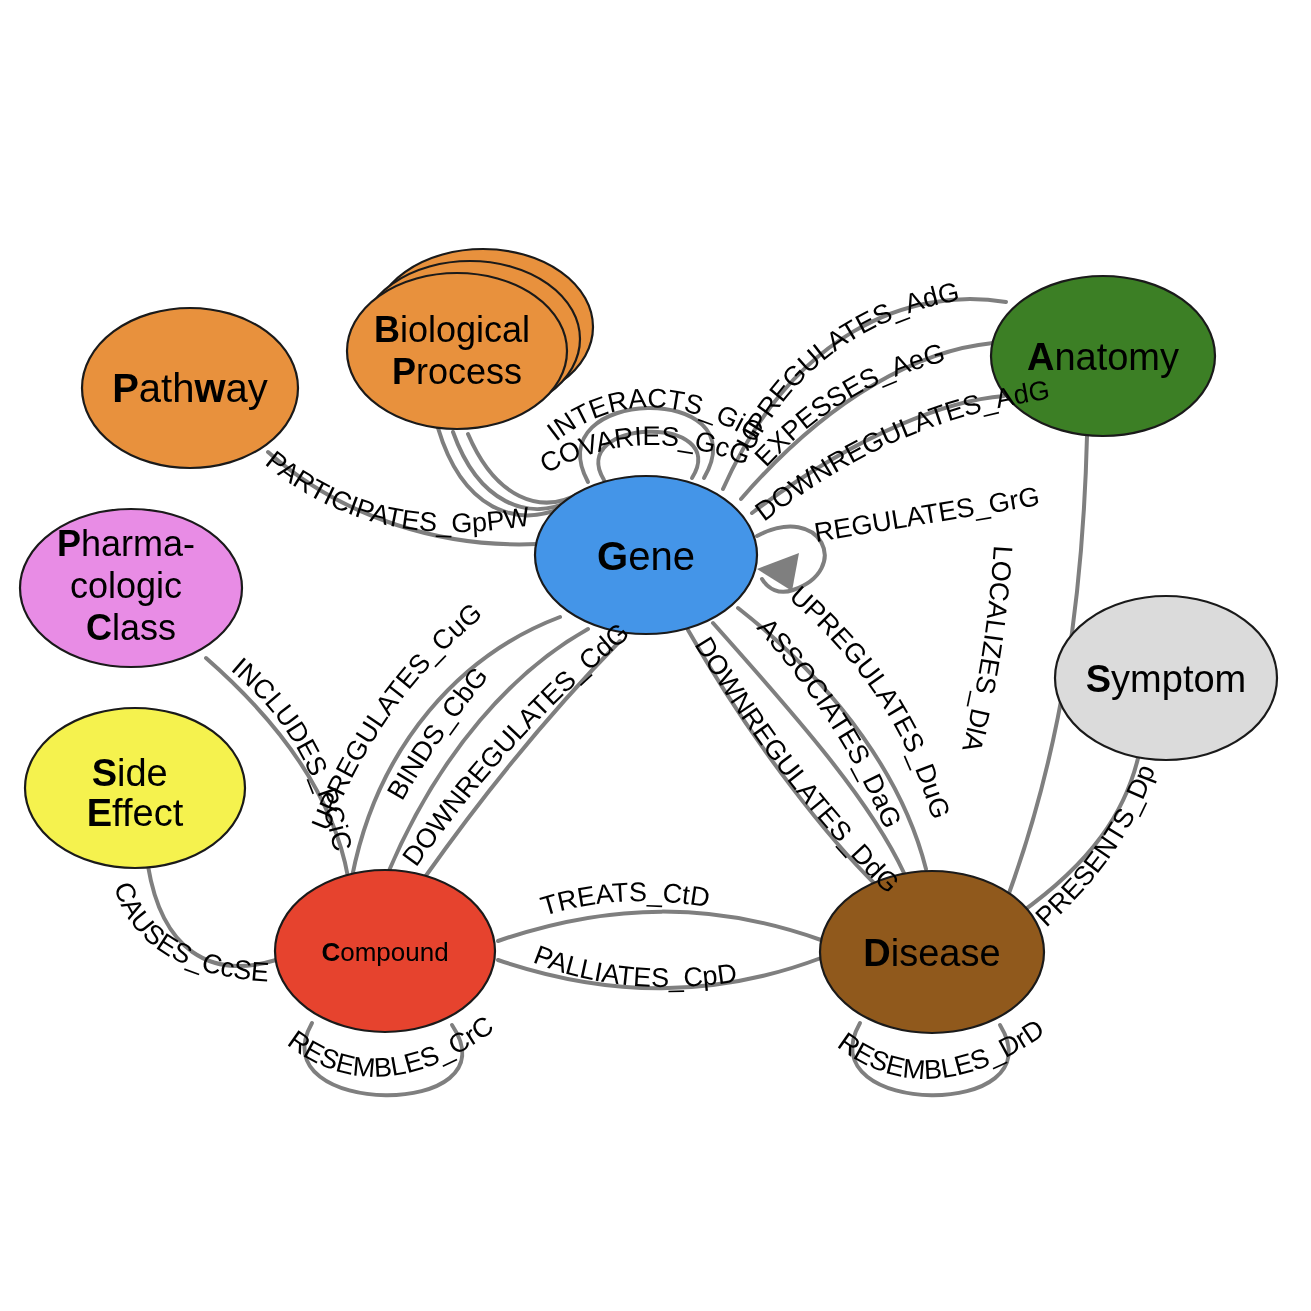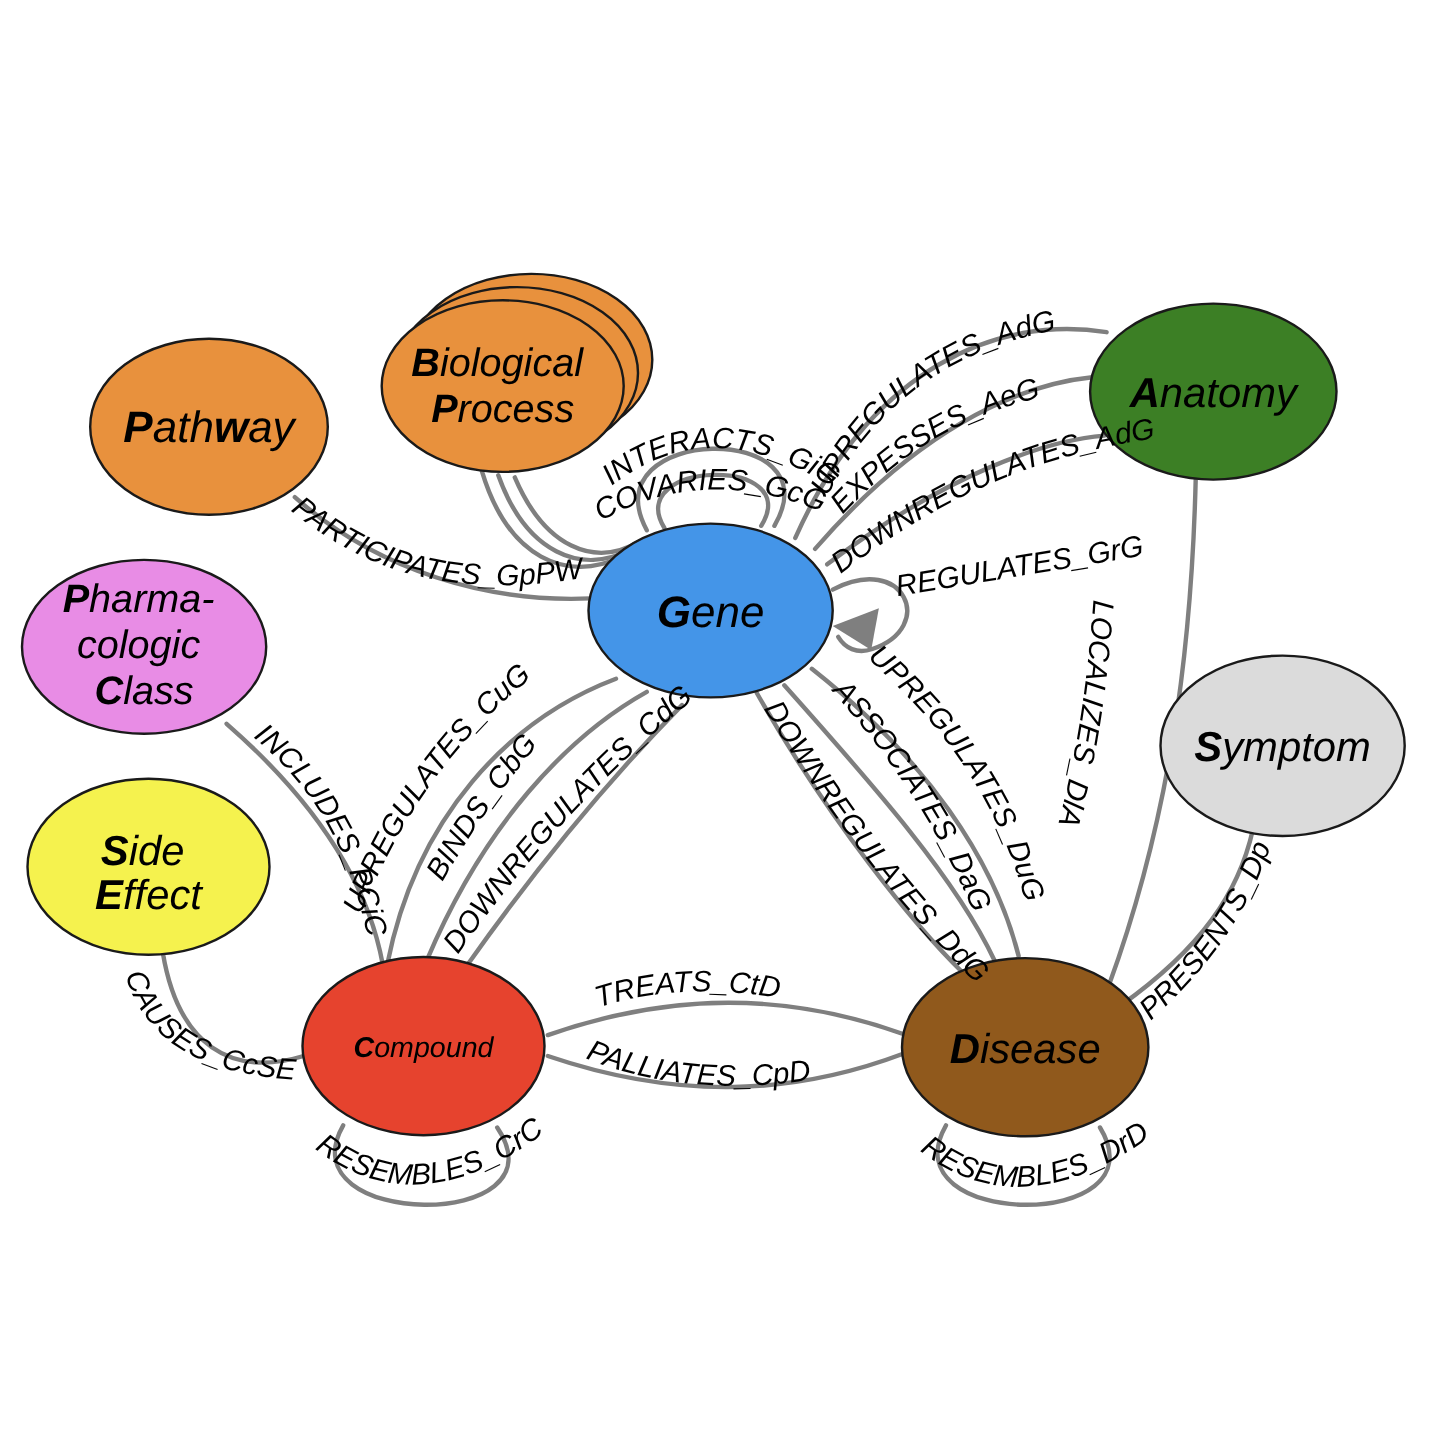--- a/index.html
+++ b/index.html
@@ -1,16 +1,16 @@
 <!DOCTYPE html>
 <html><head>
 <meta charset="utf-8">
 <style>
   html,body{margin:0;padding:0;background:#ffffff;}
-  .stage{position:relative;width:1311px;height:1311px;background:#a21caf;overflow:hidden;font-style:italic;}
+  .stage{position:relative;width:1311px;height:1311px;background:#a21caf;overflow:hidden;}
   svg{display:block;}
   .edge{fill:none;stroke:#7f7f7f;stroke-width:4;stroke-linecap:round;}
   .node{stroke:#1a1a1a;stroke-width:2.2;}
   .nlabel{font-family:"Liberation Sans",sans-serif;fill:#000000;text-anchor:middle;}
   .f40{font-size:40px;} .f38{font-size:38px;} .f36{font-size:36px;} .f26{font-size:26px;}
   .b{font-weight:bold;}
   .elabel{font-family:"Liberation Sans",sans-serif;font-size:27px;fill:#000000;}
 </style>
 </head>
 <body>

